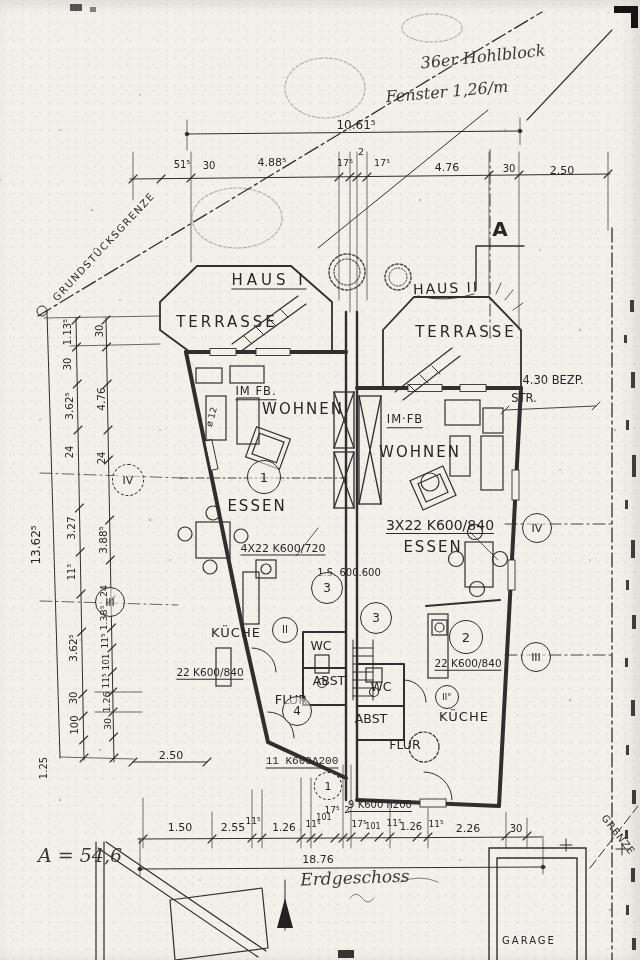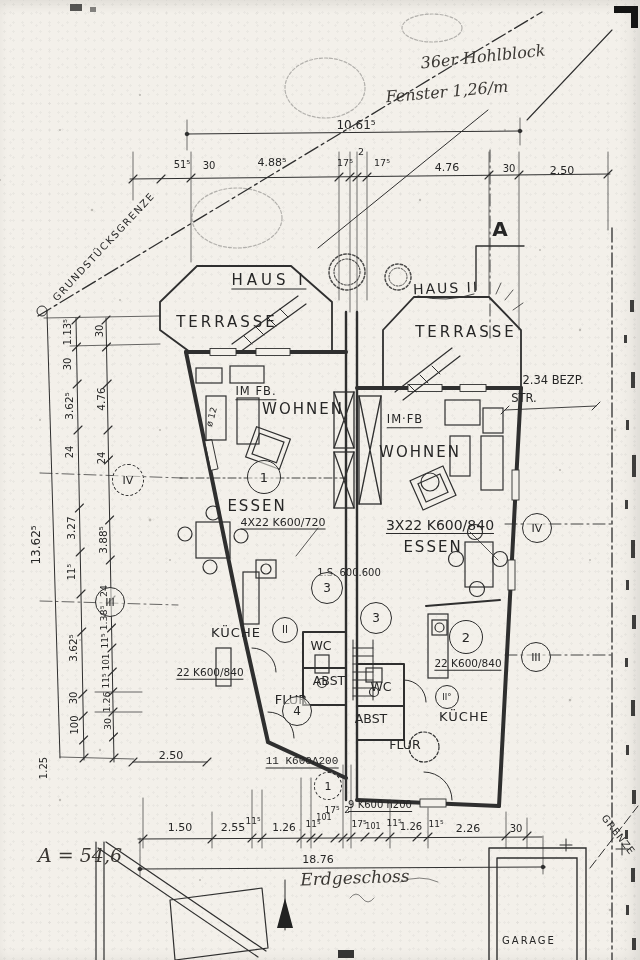--- a/index.html
+++ b/index.html
@@ -268,32 +268,32 @@
     </g>
   </svg>
 
   <span class="lbl hand" style="left:483px;top:57px;font-size:16px;transform:translate(-50%,-50%) rotate(-6deg)">36er Hohlblock</span>
   <span class="lbl hand" style="left:447px;top:92px;font-size:16px;transform:translate(-50%,-50%) rotate(-5deg)">Fenster 1,26/m</span>
   <span class="lbl hand" style="left:80px;top:855px;font-size:19px;">A = 54,6</span>
   <span class="lbl hand" style="left:355px;top:878px;font-size:17px;transform:translate(-50%,-50%) rotate(-2deg)">Erdgeschoss</span>
 
   <span class="lbl" style="left:104px;top:247px;font-size:10px;letter-spacing:1.5px;transform:translate(-50%,-50%) rotate(-47deg)">GRUNDSTÜCKSGRENZE</span>
   <span class="lbl" style="left:618px;top:835px;font-size:10px;letter-spacing:1px;transform:translate(-50%,-50%) rotate(52deg)">GRENZE</span>
-  <span class="lbl" style="left:553px;top:381px;font-size:11.5px;">2.34 BEZP.</span>
+  <span class="lbl" style="left:553px;top:381px;font-size:11.5px;">4.30 BEZP.</span>
   <span class="lbl" style="left:524px;top:399px;font-size:11.5px;">STR.</span>
   <span class="lbl" style="left:500px;top:229px;font-size:20px;font-weight:bold;">A</span>
   <span class="lbl" style="left:529px;top:941px;font-size:10px;letter-spacing:2px;">GARAGE</span>
 
   <span class="lbl u" style="left:233px;top:281px;font-size:15px;letter-spacing:4px;margin-left:36px;">HAUS I</span>
   <span class="lbl" style="left:227px;top:322px;font-size:15px;letter-spacing:3px;">TERRASSE</span>
   <span class="lbl u" style="left:256px;top:393px;font-size:11.5px;letter-spacing:1px;">IM FB.</span>
   <span class="lbl" style="left:303px;top:409px;font-size:15px;letter-spacing:2px;">WOHNEN</span>
   <span class="lbl" style="left:212px;top:417px;font-size:9px;transform:translate(-50%,-50%) rotate(-75deg)">ø 12</span>
   <span class="lbl" style="left:257px;top:506px;font-size:15px;letter-spacing:2px;">ESSEN</span>
-  <span class="lbl u" style="left:283px;top:523px;font-size:11px;">4X22 K600/720</span>
+  <span class="lbl u" style="left:283px;top:549px;font-size:11px;">4X22 K600/720</span>
   <span class="lbl" style="left:236px;top:632px;font-size:13px;letter-spacing:1px;">KÜCHE</span>
   <span class="lbl" style="left:321px;top:646px;font-size:12.5px;">WC</span>
   <span class="lbl" style="left:329px;top:681px;font-size:12.5px;">ABST</span>
   <span class="lbl" style="left:291px;top:699px;font-size:13px;">FLUR</span>
   <span class="lbl u" style="left:210px;top:673px;font-size:10.5px;">22 K600/840</span>
   <span class="lbl u" style="left:302px;top:762px;font-size:11px;font-family:Liberation Mono, monospace;">11 K600Λ200</span>
 
   <span class="lbl" style="left:446px;top:288px;font-size:14px;letter-spacing:2px;transform:translate(-50%,-50%) rotate(-2deg)">HAUS II</span>
   <span class="lbl" style="left:466px;top:332px;font-size:15px;letter-spacing:3px;">TERRASSE</span>
   <span class="lbl u" style="left:405px;top:421px;font-size:11.5px;letter-spacing:1px;">IM·FB</span>

